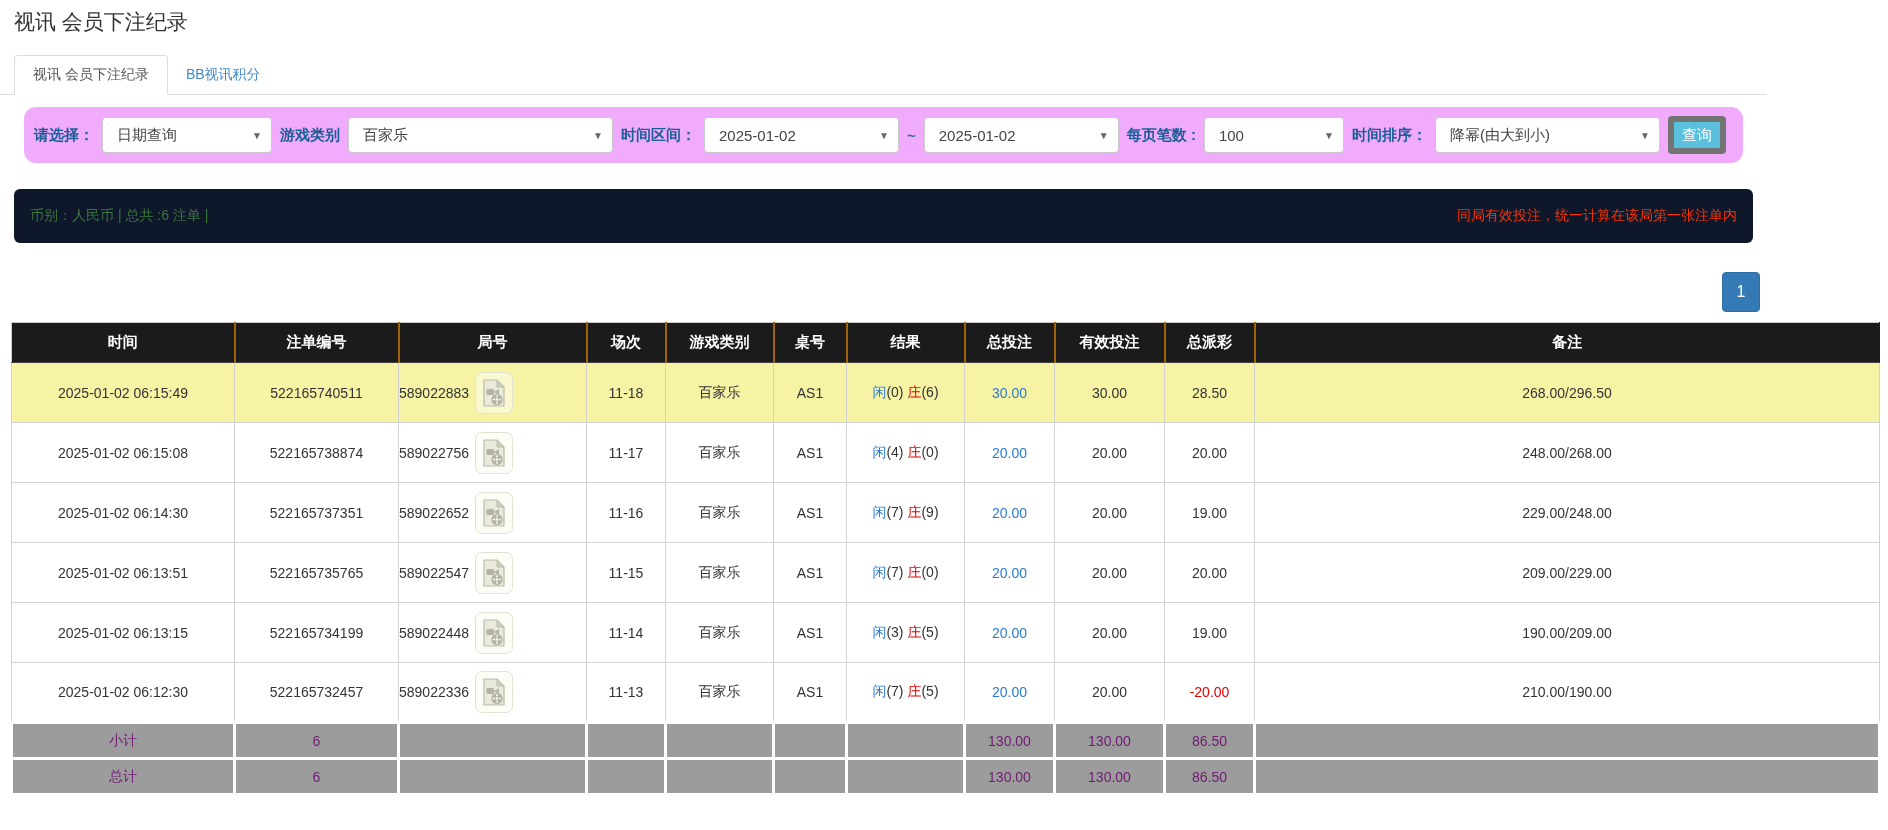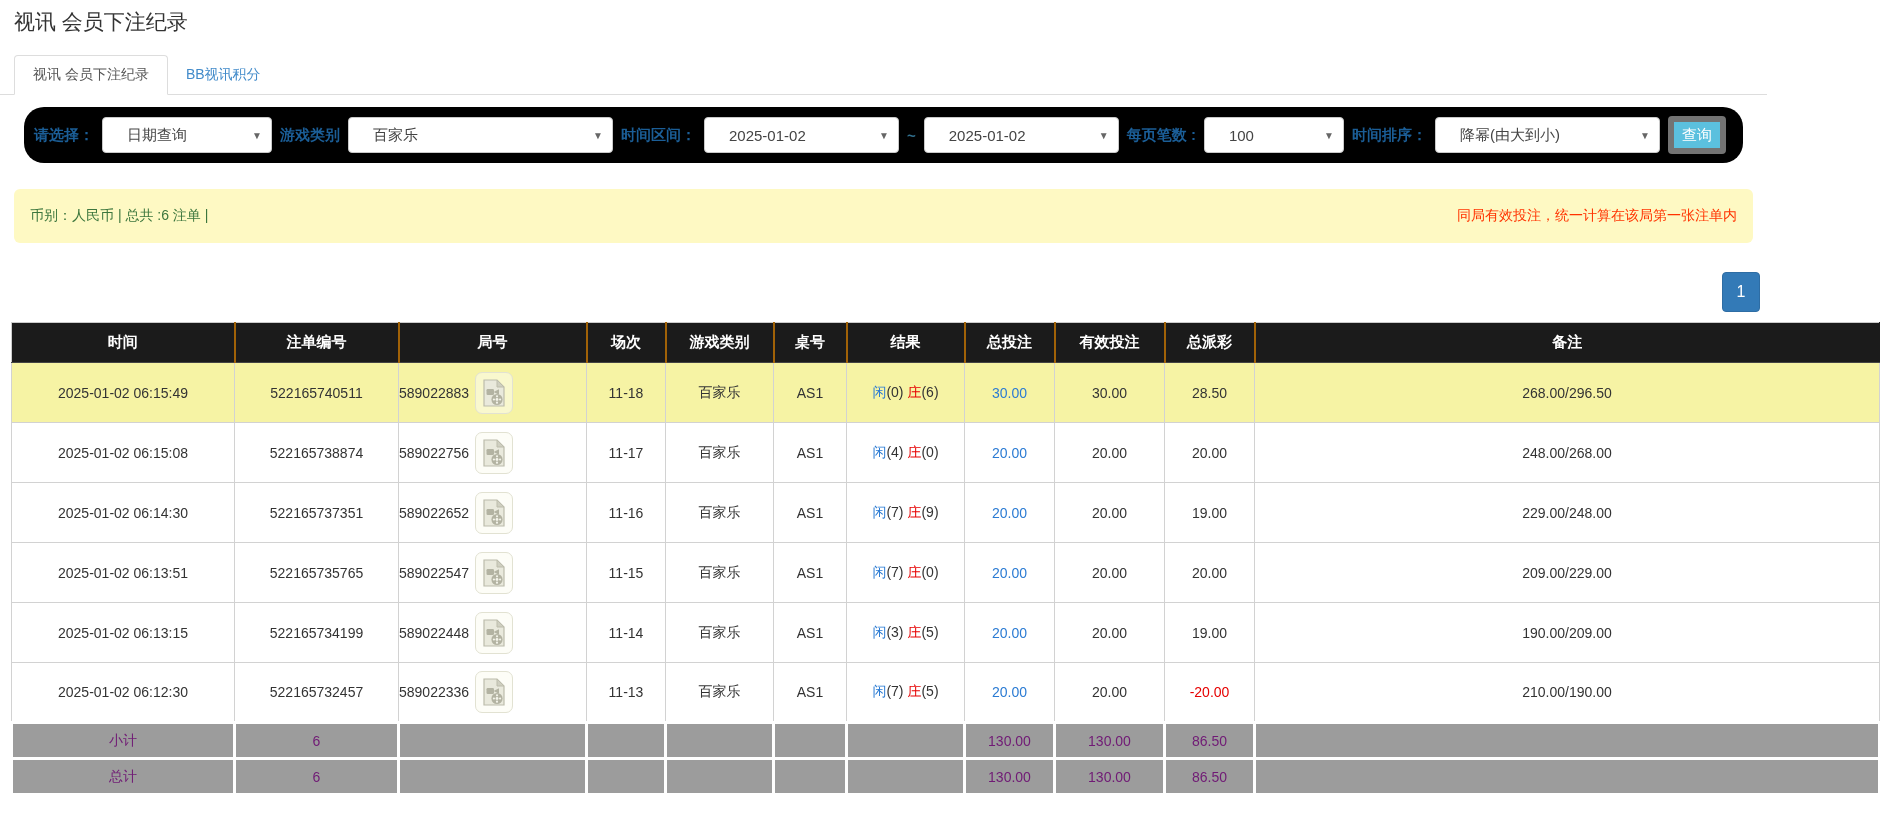--- a/index.html
+++ b/index.html
@@ -9,33 +9,33 @@
 
   .page-title { font-size:21px; font-weight:500; color:#333; padding:8px 0 0 14px; }
 
   
   .tabbar { margin-top:17px; border-bottom:1px solid #ddd; padding-left:14px; display:flex; align-items:flex-end; height:42px; }
   .tab { padding:10px 18px; font-size:14px; cursor:pointer; }
   .tab.active { background:#fff; border:1px solid #ddd; border-bottom:1px solid #fff; border-radius:4px 4px 0 0; margin-bottom:-1px; color:#555; }
   .tab.inactive { color:#428bca; }
 
   
-  .filterbar { margin:12px 24px 0 24px; height:56px; background:#000000; border-radius:20px;
+  .filterbar { margin:12px 24px 0 24px; height:56px; background:#f0abfc; border-radius:12px;
     display:flex; align-items:center; padding:0 10px; gap:8px; }
   .flabel { font-size:15px; font-weight:bold; color:#1b5e97; white-space:nowrap; }
   .tilde { font-size:15px; font-weight:bold; color:#31708f; }
   .dd { height:36px; background:#fff; border:1px solid #c9c9c9; border-radius:4px;
-    display:flex; align-items:center; justify-content:space-between; padding-left:24px; cursor:pointer; }
+    display:flex; align-items:center; justify-content:space-between; padding-left:14px; cursor:pointer; }
   .dd-text { font-size:15px; color:#444; white-space:nowrap; overflow:hidden; }
   .dd-caret { width:28px; text-align:center; color:#666; font-size:10px; flex:0 0 28px; }
   .search-btn { height:38px; min-width:58px; background:#5bc0de; border:6px solid #737373; border-radius:4px;
     color:#fff; font-size:15px; cursor:pointer; font-family:inherit; }
 
   
-  .summary { margin:26px 14px 0 14px; height:54px; background:#fef9c3; border-radius:6px;
+  .summary { margin:26px 14px 0 14px; height:54px; background:#0f172a; border-radius:6px;
     display:flex; align-items:center; justify-content:space-between; padding:0 16px;gap:38px; }
   .sum-left { color:#3c763d; font-size:14px; }
   .sum-right { color:#f30; font-size:14px; }
 
   
   .pager { margin:29px 7px 0 0; display:flex; justify-content:flex-end; height:40px; }
   .page-btn { width:38px; height:40px; background:#337ab7; border:1px solid #2e6da4; border-radius:4px;
     color:#fff; font-size:16px; cursor:pointer; font-family:inherit; }
 
   

